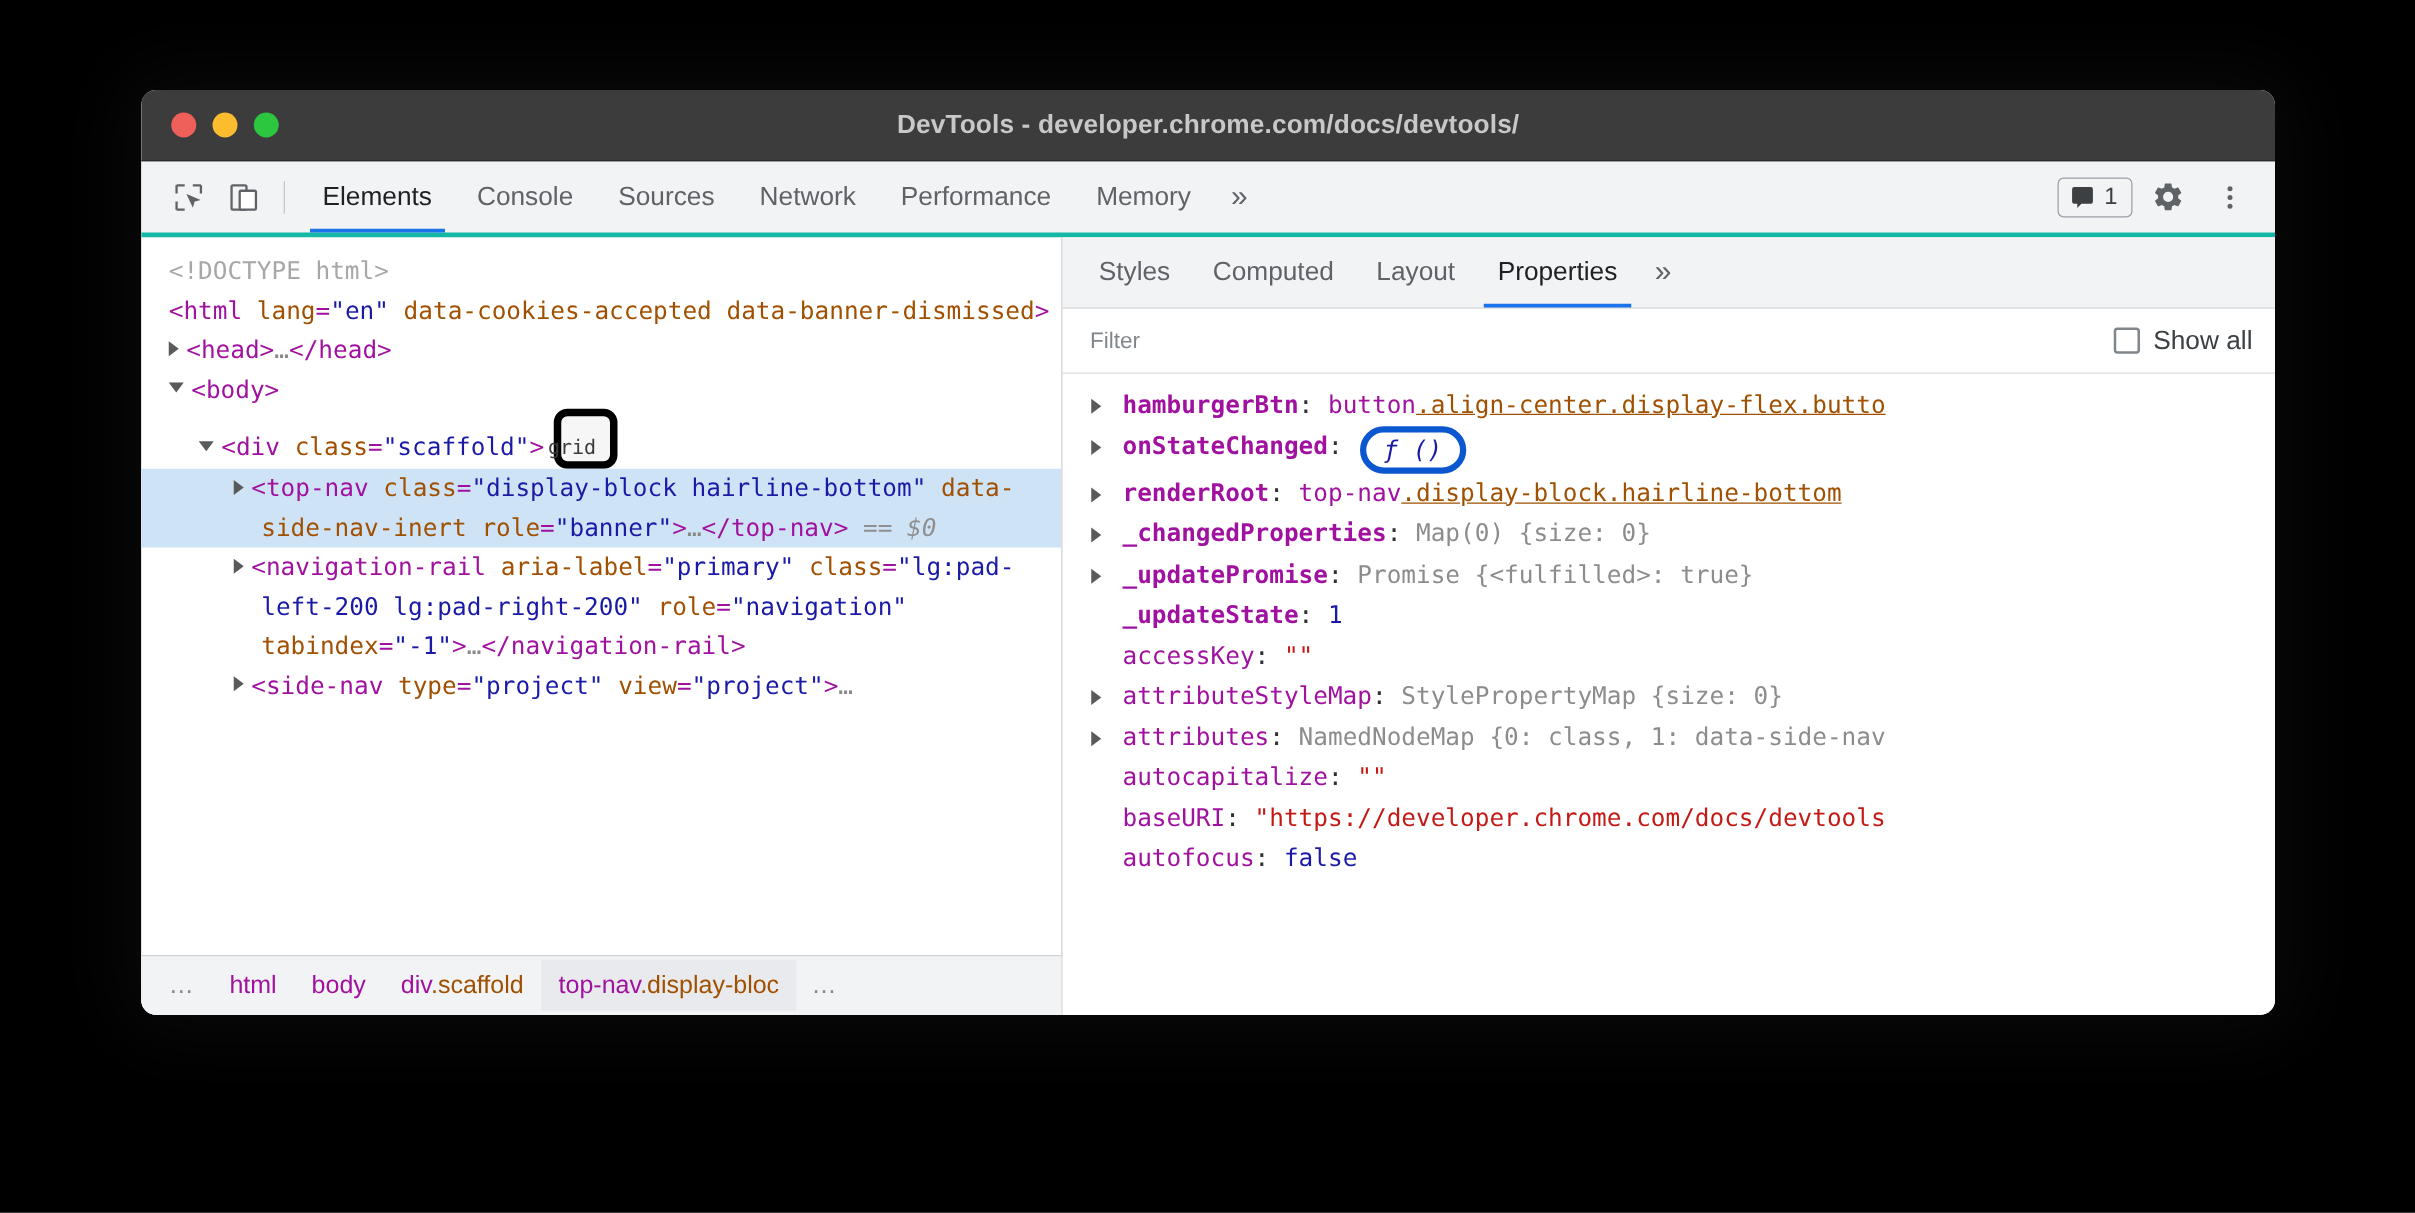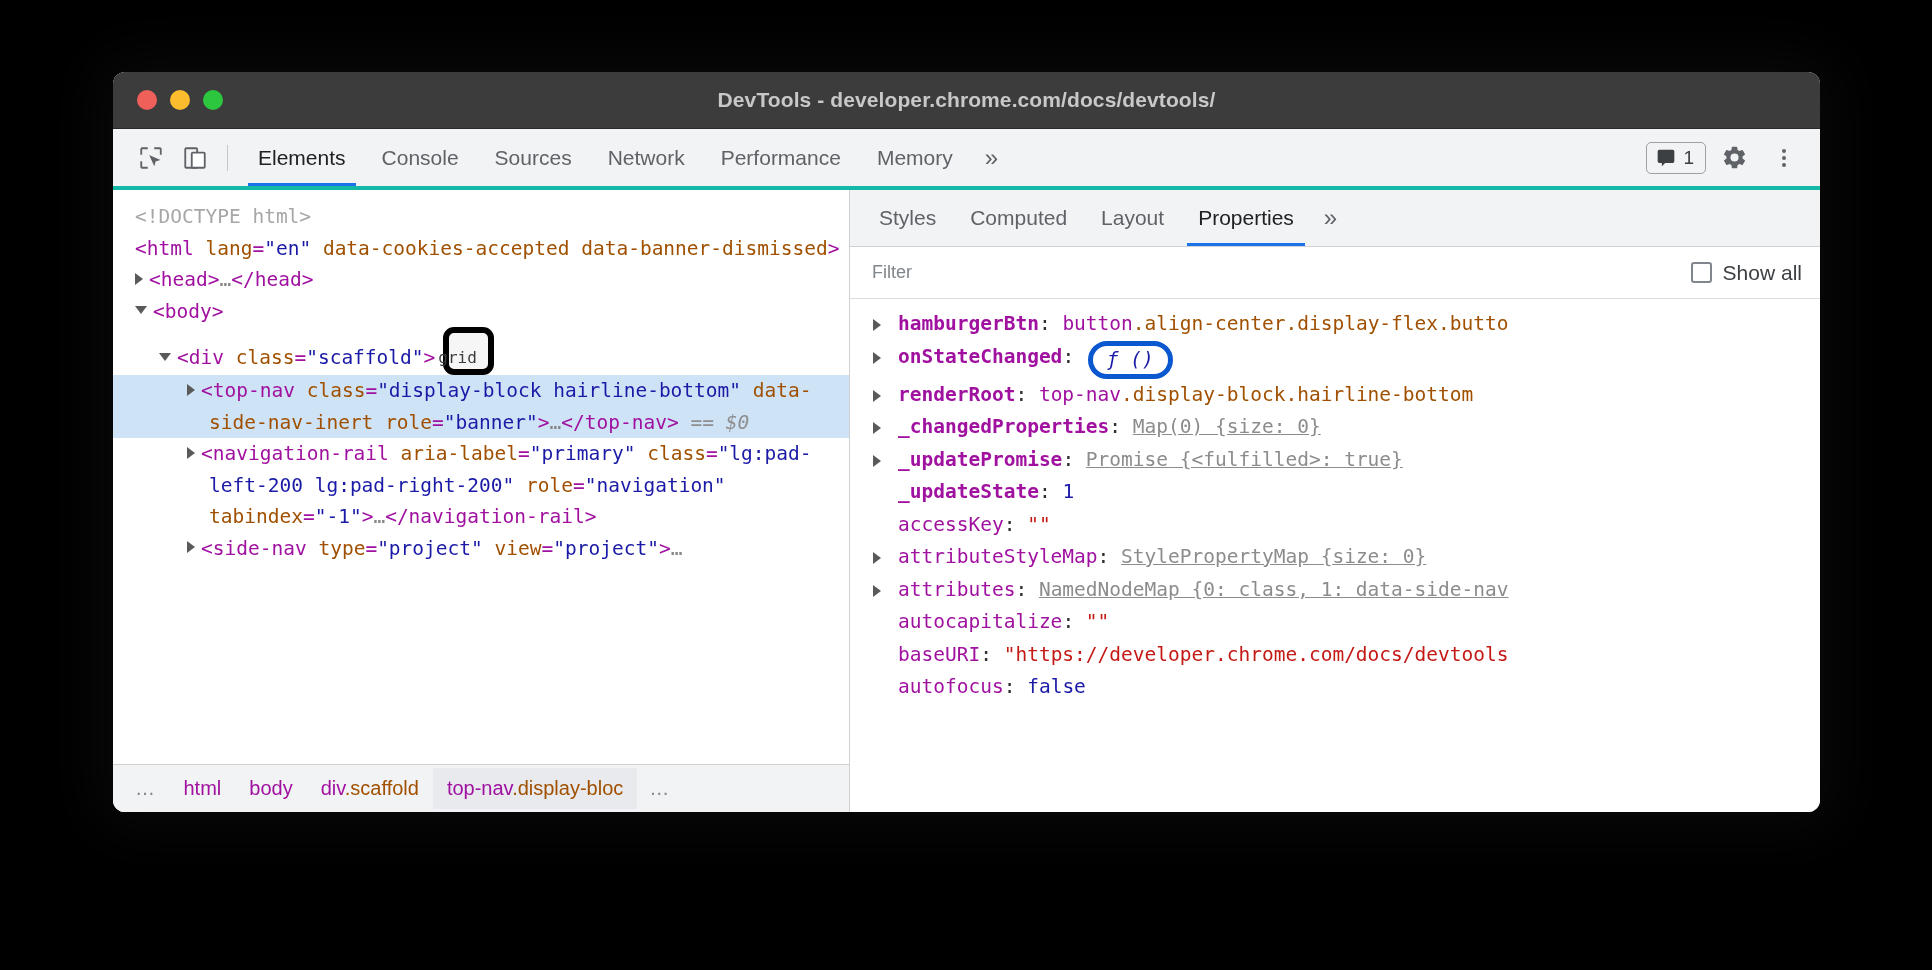--- a/index.html
+++ b/index.html
@@ -170,27 +170,27 @@
   }
   .prop { position: relative; padding-left: 48px; white-space: nowrap; }
   .prop .tri {
     position: absolute; left: 23px; top: 11px;
     width: 0; height: 0;
     border-left: 8px solid #5a5a5a;
     border-top: 6px solid transparent; border-bottom: 6px solid transparent;
   }
   .pname { color: #a011a0; }
   .pname.own { font-weight: bold; }
-  .pval-obj { color: #8c8c8c; text-decoration: underline; }
+  .pval-obj { color: #8c8c8c; }
   .pval-num { color: #1a1aa6; }
   .pval-str { color: #c41a16; }
   .pval-bool { color: #1a1aa6; }
   .pval-fn { color: #1a1aa6; font-style: italic; }
   .pval-node { color: #a011a0; }
-  .pval-node .cls { color: #a05000; }
+  .pval-node .cls { color: #a05000; text-decoration: underline; }
   .colon { color: #303030; }
 
   
   .ring {
     display: inline-block; position: relative;
     border: 5px solid #0b57d0;
     border-radius: 26px;
     padding: 0 14px;
     margin-left: 2px;
     line-height: 28px;

